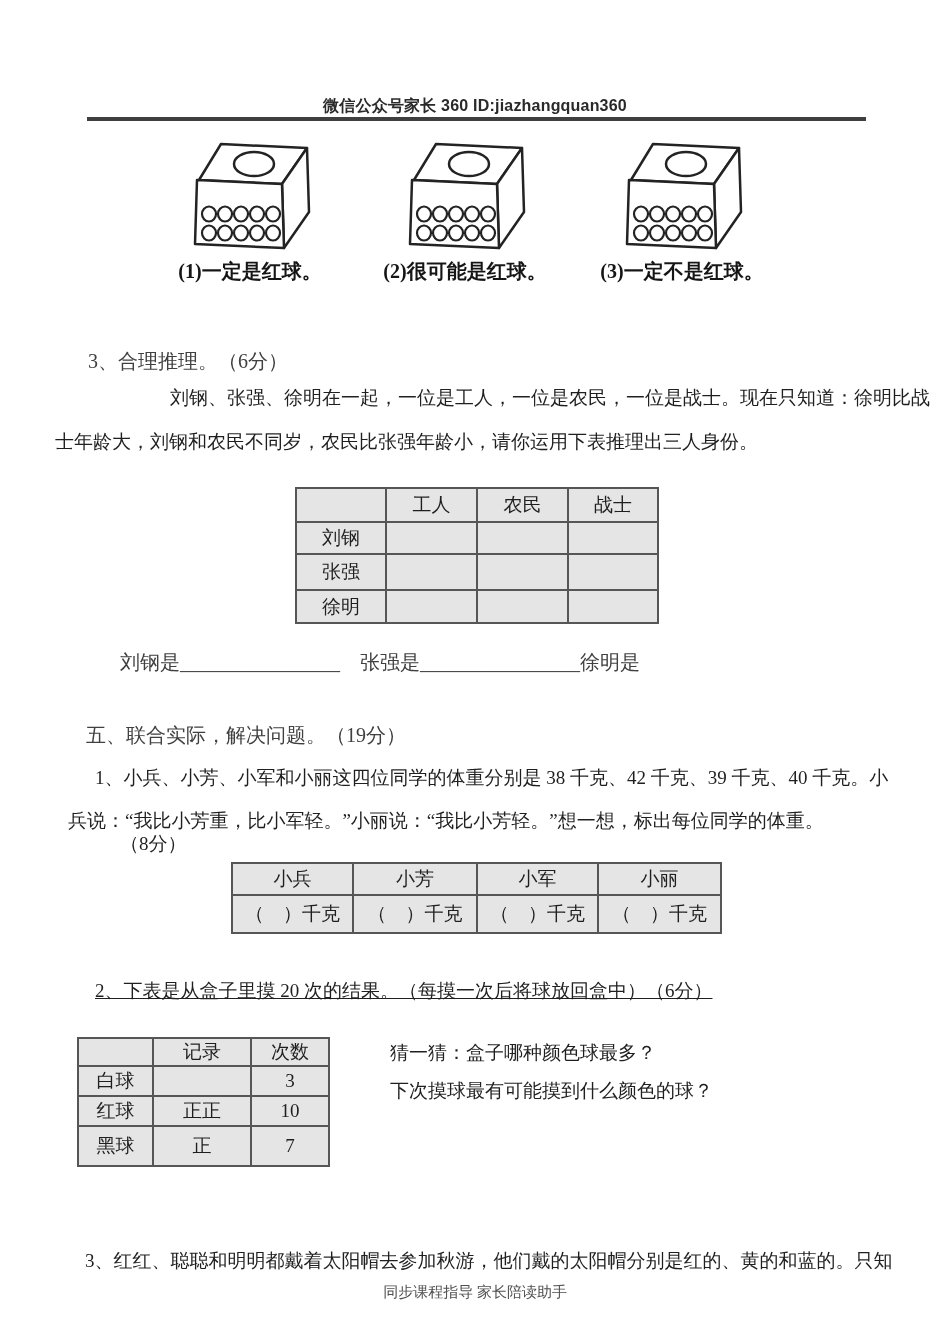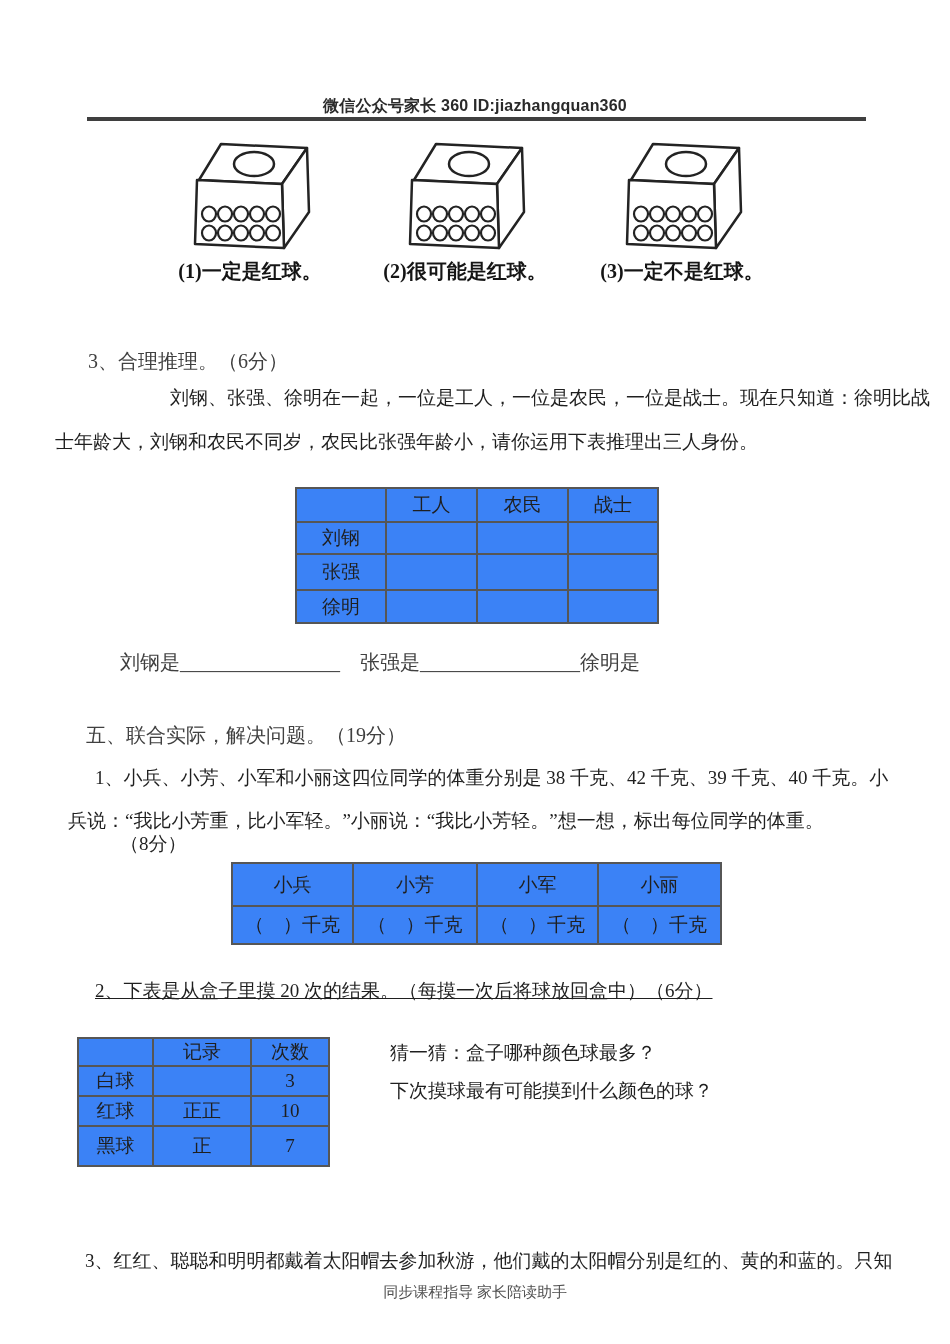--- a/index.html
+++ b/index.html
@@ -16,21 +16,21 @@
   }
   .header-rule{background:#3f3f3f;height:4px;}
   .body-text{font-size:19px;color:#1f1f1f;}
   .big-text{font-size:20px;color:#404040;}
   .box-figure{width:220px;text-align:center;}
   .box-svg{display:block;margin:0 auto;}
   .box-svg .face{fill:#ffffff;stroke:#232323;stroke-width:2.5;stroke-linejoin:round;}
   .box-svg .hole{fill:#ffffff;stroke:#232323;stroke-width:2.5;}
   .box-svg .ball{fill:#ffffff;stroke:#232323;stroke-width:2.2;}
   .box-label{margin-top:7px;font-size:20px;font-weight:600;color:#151515;}
-  table.sheet{border-collapse:collapse;table-layout:fixed;background:#3b82f6;}
+  table.sheet{border-collapse:collapse;table-layout:fixed;background:#e5e5e5;}
   table.sheet td{
     border:2px solid #565656;text-align:center;vertical-align:middle;
     font-size:19px;color:#1f1f1f;padding:0;overflow:hidden;
   }
   .footer-text{
     width:950px;text-align:center;font-size:15px;color:#4f4f4f;
   }
 </style>
 </head>
 <body>
@@ -154,21 +154,21 @@
   <div class="abs body-text" style="top:799px;left:120px;">（8分）</div>
 
   <table class="sheet abs" style="top:830px;left:231px;">
     <colgroup>
         <col style="width:121px">
         <col style="width:124px">
         <col style="width:121px">
         <col style="width:123px">
       </colgroup>
     <tbody>
-        <tr style="height:43px;font-size:22px;">
+        <tr style="height:32px;font-size:22px;">
       <td>小兵</td>
       <td>小芳</td>
       <td>小军</td>
       <td>小丽</td>
     </tr>
     <tr style="height:38px">
       <td>（　）千克</td>
       <td>（　）千克</td>
       <td>（　）千克</td>
       <td>（　）千克</td>

